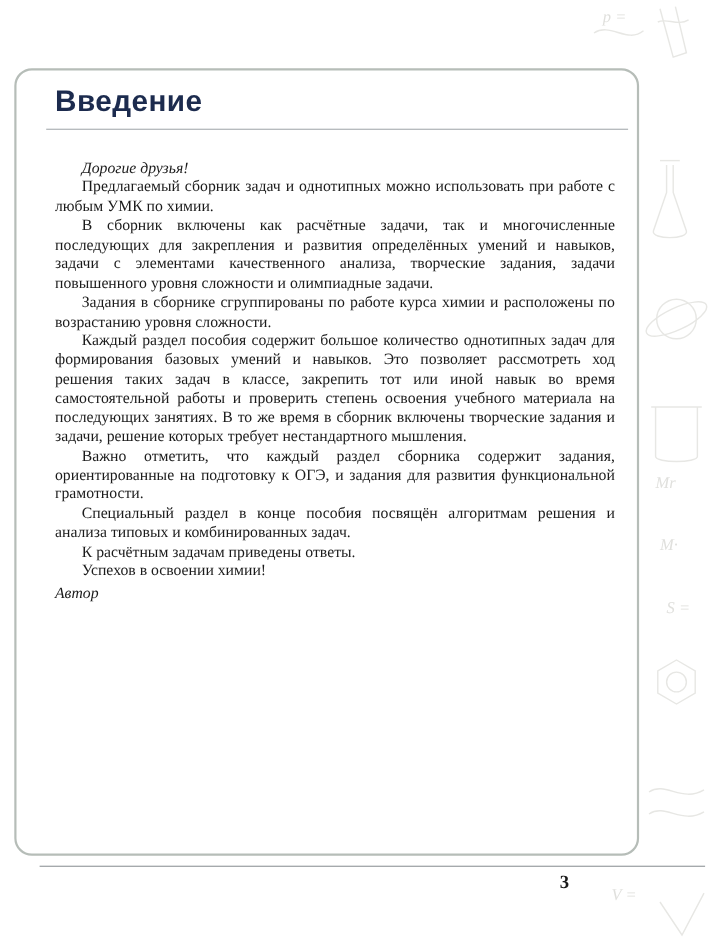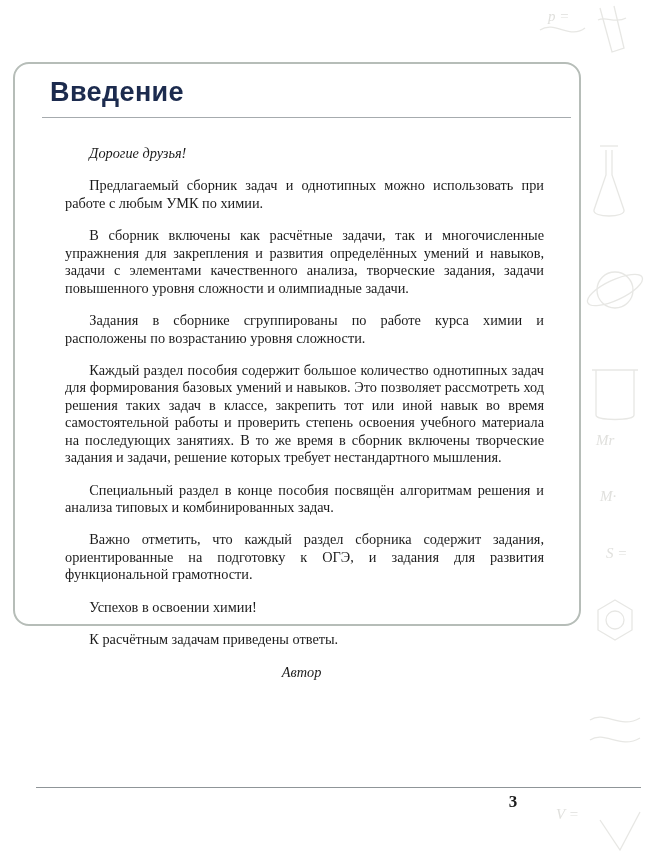--- a/index.html
+++ b/index.html
@@ -30,21 +30,21 @@
     user-select: none;
     white-space: nowrap;
   }
 
   
   .frame {
     position: absolute;
     left: 13px;
     top: 62px;
     width: 568px;
-    height: 564px;
+    height: 716px;
     box-sizing: border-box;
     border: 2px solid #b6bdb8;
     border-radius: 16px;
     background: #ffffff;
     z-index: 1;
     padding: 13px 20px 0 35px;
   }
 
   .chapter-heading {
     margin: 0;
@@ -61,28 +61,28 @@
   }
 
   .body-text {
     margin-top: 27px;
     font-size: 14.3px;
     line-height: 1.22;
     color: #1b1b1b;
     text-align: justify;
   }
   .body-text p {
-    margin: 15px;
+    margin: 0;
     text-indent: 1.7em;
   }
   .salutation {
     font-style: italic;
   }
   .author {
-    text-align: center;
+    text-align: left;
     font-style: italic;
     text-indent: 0 !important;
     margin-top: 3px !important;
     padding-right: 6px;
     font-family: Liberation Serif, serif;
   }
 
   
   .footer-rule {
     position: absolute;
@@ -140,25 +140,25 @@
   <span class="doodle-formula" style="left:606px; top:545px;">S =</span>
 </div>
 
 <div class="frame">
   <h1 class="chapter-heading">Введение</h1>
   <hr class="heading-rule">
 
   <div class="body-text">
     <p class="salutation">Дорогие друзья!</p>
     <p>Предлагаемый сборник задач и однотипных можно использовать при работе с любым УМК по химии.</p>
-    <p>В сборник включены как расчётные задачи, так и многочисленные упражнения для закрепления и развития определённых умений и навыков, задачи с элементами качественного анализа, творческие задания, задачи повышенного уровня сложности и олимпиадные задачи.</p>
+    <p>В сборник включены как расчётные задачи, так и многочисленные последующих для закрепления и развития определённых умений и навыков, задачи с элементами качественного анализа, творческие задания, задачи повышенного уровня сложности и олимпиадные задачи.</p>
     <p>Задания в сборнике сгруппированы по работе курса химии и расположены по возрастанию уровня сложности.</p>
     <p>Каждый раздел пособия содержит большое количество однотипных задач для формирования базовых умений и навыков. Это позволяет рассмотреть ход решения таких задач в классе, закрепить тот или иной навык во время самостоятельной работы и проверить степень освоения учебного материала на последующих занятиях. В то же время в сборник включены творческие задания и задачи, решение которых требует нестандартного мышления.</p>
+    <p>Важно отметить, что каждый раздел сборника содержит задания, ориентированные на подготовку к ОГЭ, и задания для развития функциональной грамотности.</p>
     <p>Специальный раздел в конце пособия посвящён алгоритмам решения и анализа типовых и комбинированных задач.</p>
-    <p>Важно отметить, что каждый раздел сборника содержит задания, ориентированные на подготовку к ОГЭ, и задания для развития функциональной грамотности.</p>
+    <p>К расчётным задачам приведены ответы.</p>
     <p>Успехов в освоении химии!</p>
-    <p>К расчётным задачам приведены ответы.</p>
     <p class="author">Автор</p>
   </div>
 </div>
 
 <div class="footer-rule"></div>
 <div class="page-number">3</div>
 
 </body></html>

